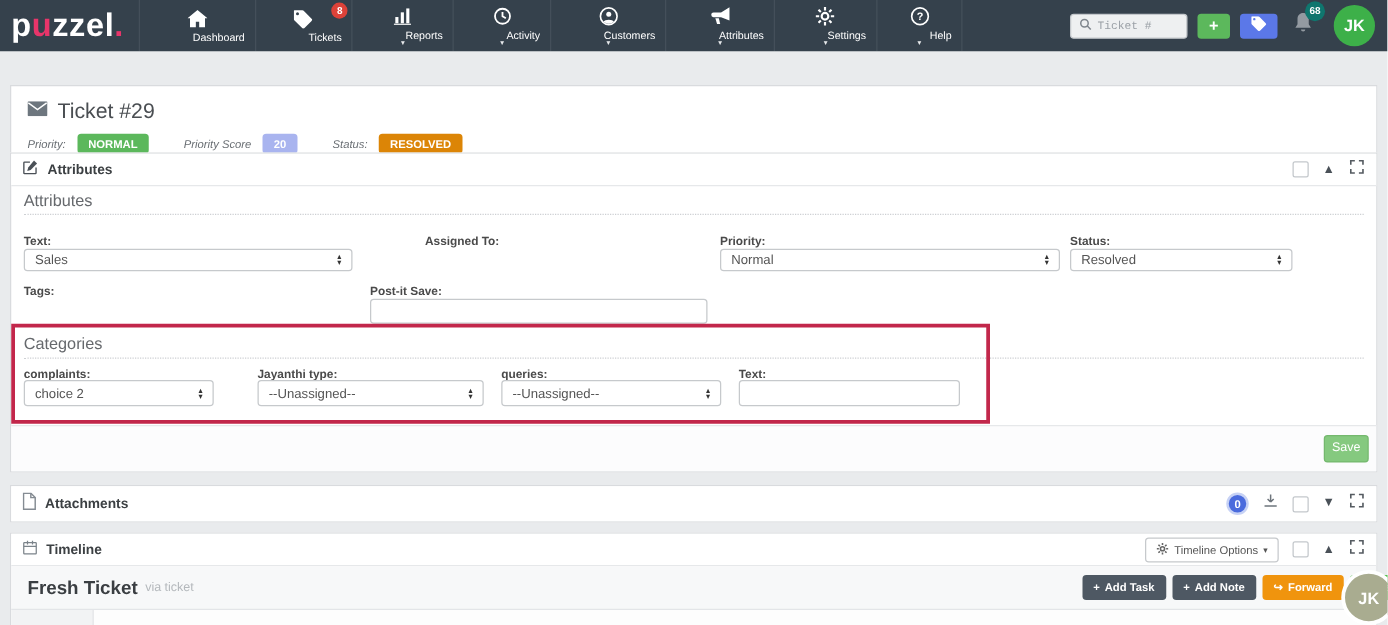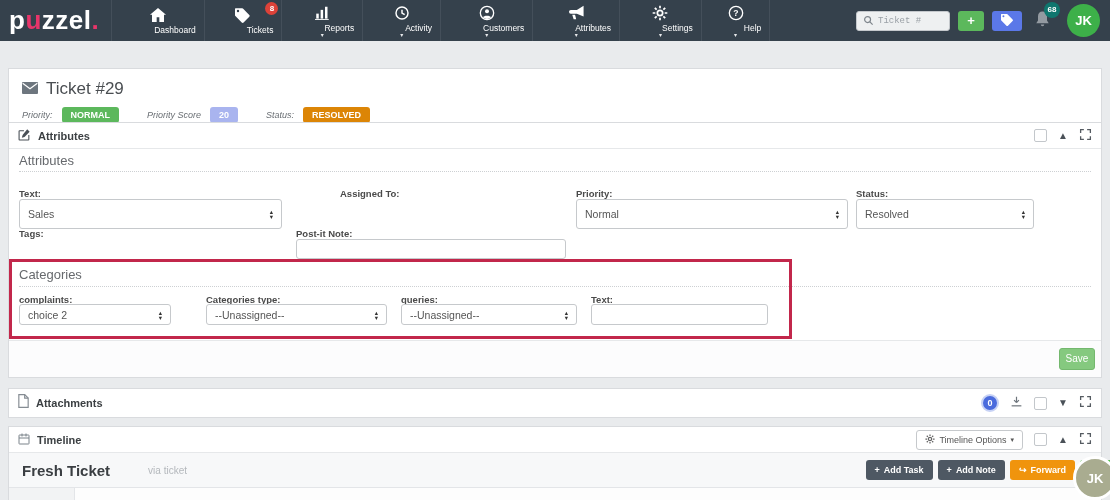--- a/index.html
+++ b/index.html
@@ -47,35 +47,35 @@
   .panel-title { font-size:11px; font-weight:bold; color:#3c4043; margin-left:7px; }
   .panel-tools { margin-left:auto; display:flex; align-items:center; gap:11px; }
   .checkbox { width:13px; height:13px; border:1px solid #c3c7cb; border-radius:2px; background:#fff; cursor:pointer; }
   .tri { font-size:10px; color:#4a5158; line-height:10px; cursor:pointer; }
   
   #attributes-card { top:122px; height:256px; }
   .abs { position:absolute; }
   .section-title { font-size:13px; color:#66696d; }
   .dotted { border-bottom:1px dotted #cdd0d3; }
   .f-label { font-size:9.5px; font-weight:bold; color:#4a4a4a; white-space:nowrap; }
-  .select { height:30px; border:1px solid #c6c9cc; border-radius:3px; background:#fff; display:flex; align-items:center; justify-content:space-between; padding:0 8px; font-size:10.5px; color:#555; cursor:pointer; }
+  .select { height:18px; border:1px solid #c6c9cc; border-radius:3px; background:#fff; display:flex; align-items:center; justify-content:space-between; padding:0 8px; font-size:10.5px; color:#555; cursor:pointer; }
   .updown { display:flex; flex-direction:column; font-size:6.5px; line-height:5px; color:#333; }
   .text-input { height:20px; border:1px solid #c6c9cc; border-radius:3px; background:#fff; width:100%; padding:0 8px; font-size:10.5px; color:#555; font-family:inherit; outline:none; }
   .text-input::placeholder { color:#a6abb0; }
   .highlight-box { border:3px solid #c2274b; background:transparent; pointer-events:none; z-index:3; }
   .panel-footer { position:absolute; left:0; right:0; bottom:0; height:37px; border-top:1px solid #e6e8ea; background:#fcfcfd; }
   .btn-save { position:absolute; right:6px; top:225px; width:36px; height:22px; background:#85c97f; border:1px solid #74b86e; border-radius:3px; color:#fff; font-size:10px; text-align:center; line-height:20px; cursor:pointer; }
   
   #attachments-card { top:388px; height:30px; }
   #attachments-card .panel-header { height:28px; border-bottom:none; }
   .count-badge { width:18px; height:18px; border-radius:50%; background:#4a6bdd; border:2px solid #c7d2f5; color:#fff; font-size:9px; font-weight:bold; display:flex; align-items:center; justify-content:center; }
   
   #timeline-card { top:426px; height:82px; }
   .tl-options-btn { display:flex; align-items:center; gap:4px; height:20px; padding:0 8px; border:1px solid #c6c9cc; border-radius:3px; background:#fff; font-size:9px; color:#555; cursor:pointer; white-space:nowrap; }
-  .tl-entry-row { position:absolute; top:26px; left:0; right:0; height:35px; background:#f7f8f9; border-bottom:1px solid #e3e5e8; display:flex; align-items:center; padding:0 13px;gap:32px; }
+  .tl-entry-row { position:absolute; top:26px; left:0; right:0; height:35px; background:#f7f8f9; border-bottom:1px solid #e3e5e8; display:flex; align-items:center; padding:0 13px; }
   .entry-title { font-size:15px; font-weight:bold; color:#3a3e42; }
   .entry-via { font-size:10px; color:#b4b8bc; margin-left:6px; }
   .entry-buttons { position:absolute; right:-33px; top:33px; display:flex; gap:5px; z-index:1; }
   .tl-btn { height:20px; padding:0 9px; border-radius:3px; color:#fff; font-size:9px; font-weight:bold; display:flex; align-items:center; gap:4px; cursor:pointer; white-space:nowrap; }
   .tl-btn-dark { background:#4e5863; }
   .tl-btn-orange { background:#f0940d; }
   .tl-btn-green { background:#55c14d; }
   .tl-avatar { position:absolute; right:-16px; top:29px; width:44px; height:44px; border-radius:50%; background:#a9ac90; border:3px solid #fff; color:#fff; font-size:13px; font-weight:bold; display:flex; align-items:center; justify-content:center; z-index:2; }
   .tl-bottom { position:absolute; top:61px; left:0; right:0; bottom:0; background:#fdfdfd; }
   .tl-gutter { position:absolute; top:0; left:0; bottom:0; width:66px; background:#f2f3f4; border-right:1px solid #e3e5e8; }
@@ -255,28 +255,28 @@
   </div>
   <div class="abs select" style="top:76px; left:847px; width:178px;">
     <span>Resolved</span>
     <span class="updown">
         <span>▴</span>
         <span>▾</span>
       </span>
   </div>
 
   <div class="abs f-label" style="top:105px; left:10px;">Tags:</div>
-  <div class="abs f-label" style="top:105px; left:287px;">Post-it Note:</div>
+  <div class="abs f-label" style="top:105px; left:287px;">Post-it Save:</div>
   <div class="abs" style="top:116px; left:287px; width:270px;"><input class="text-input" style=""></div>
 
   <div class="abs section-title" style="top:144px; left:10px;">Categories</div>
   <div class="abs dotted" style="top:163px; left:10px; right:10px;"></div>
 
   <div class="abs f-label" style="top:171px; left:10px;">complaints:</div>
-  <div class="abs f-label" style="top:171px; left:197px;">Categories type:</div>
+  <div class="abs f-label" style="top:171px; left:197px;">Jayanthi type:</div>
   <div class="abs f-label" style="top:171px; left:392px;">queries:</div>
   <div class="abs f-label" style="top:171px; left:582px;">Text:</div>
 
   <div class="abs select" style="top:181px; left:10px; width:152px; height:21px;">
     <span>choice 2</span>
     <span class="updown">
         <span>▴</span>
         <span>▾</span>
       </span>
   </div>

